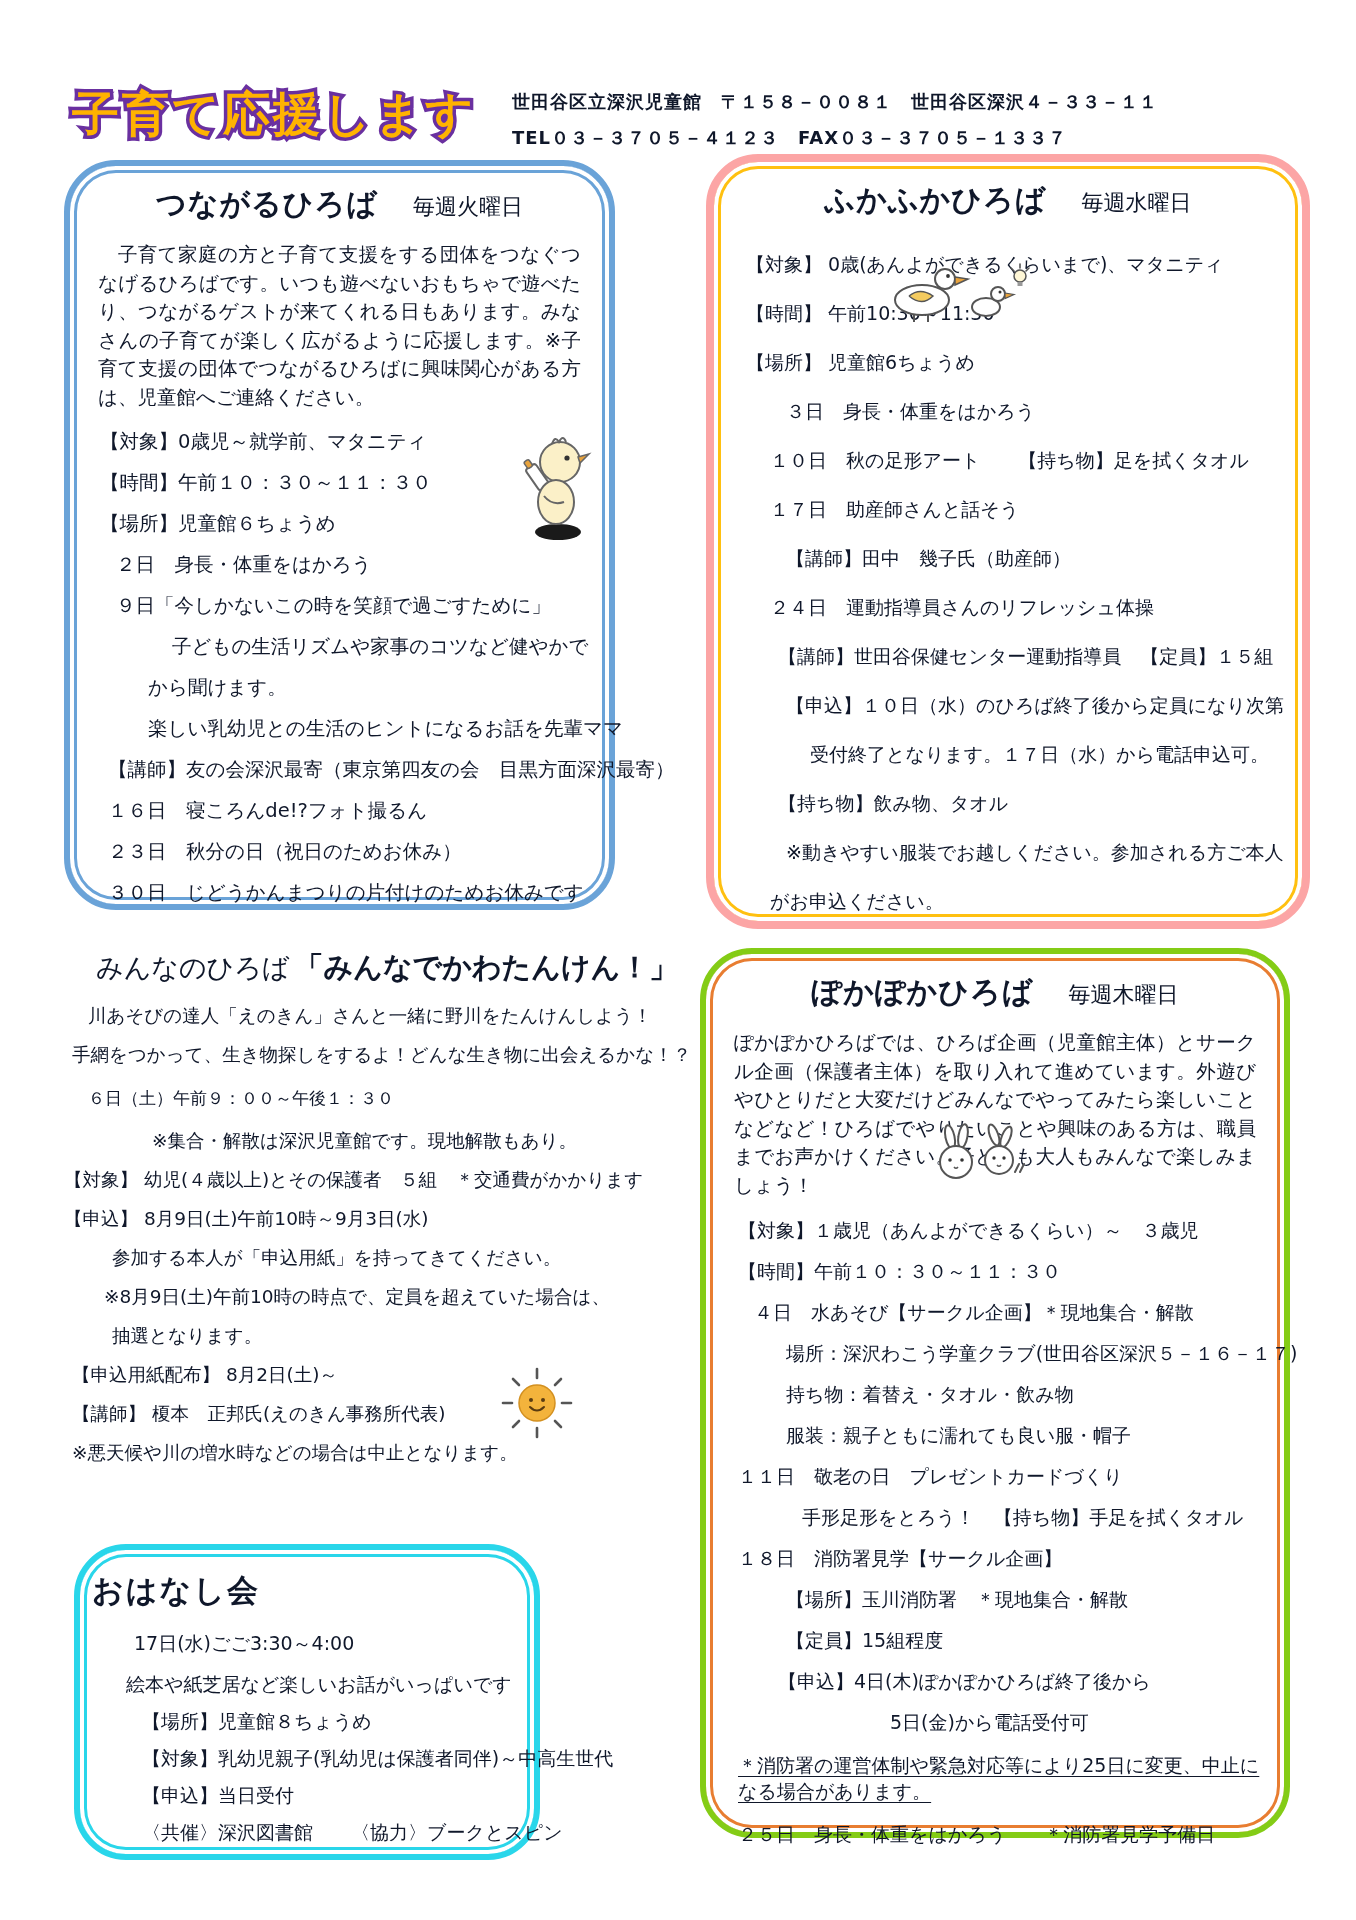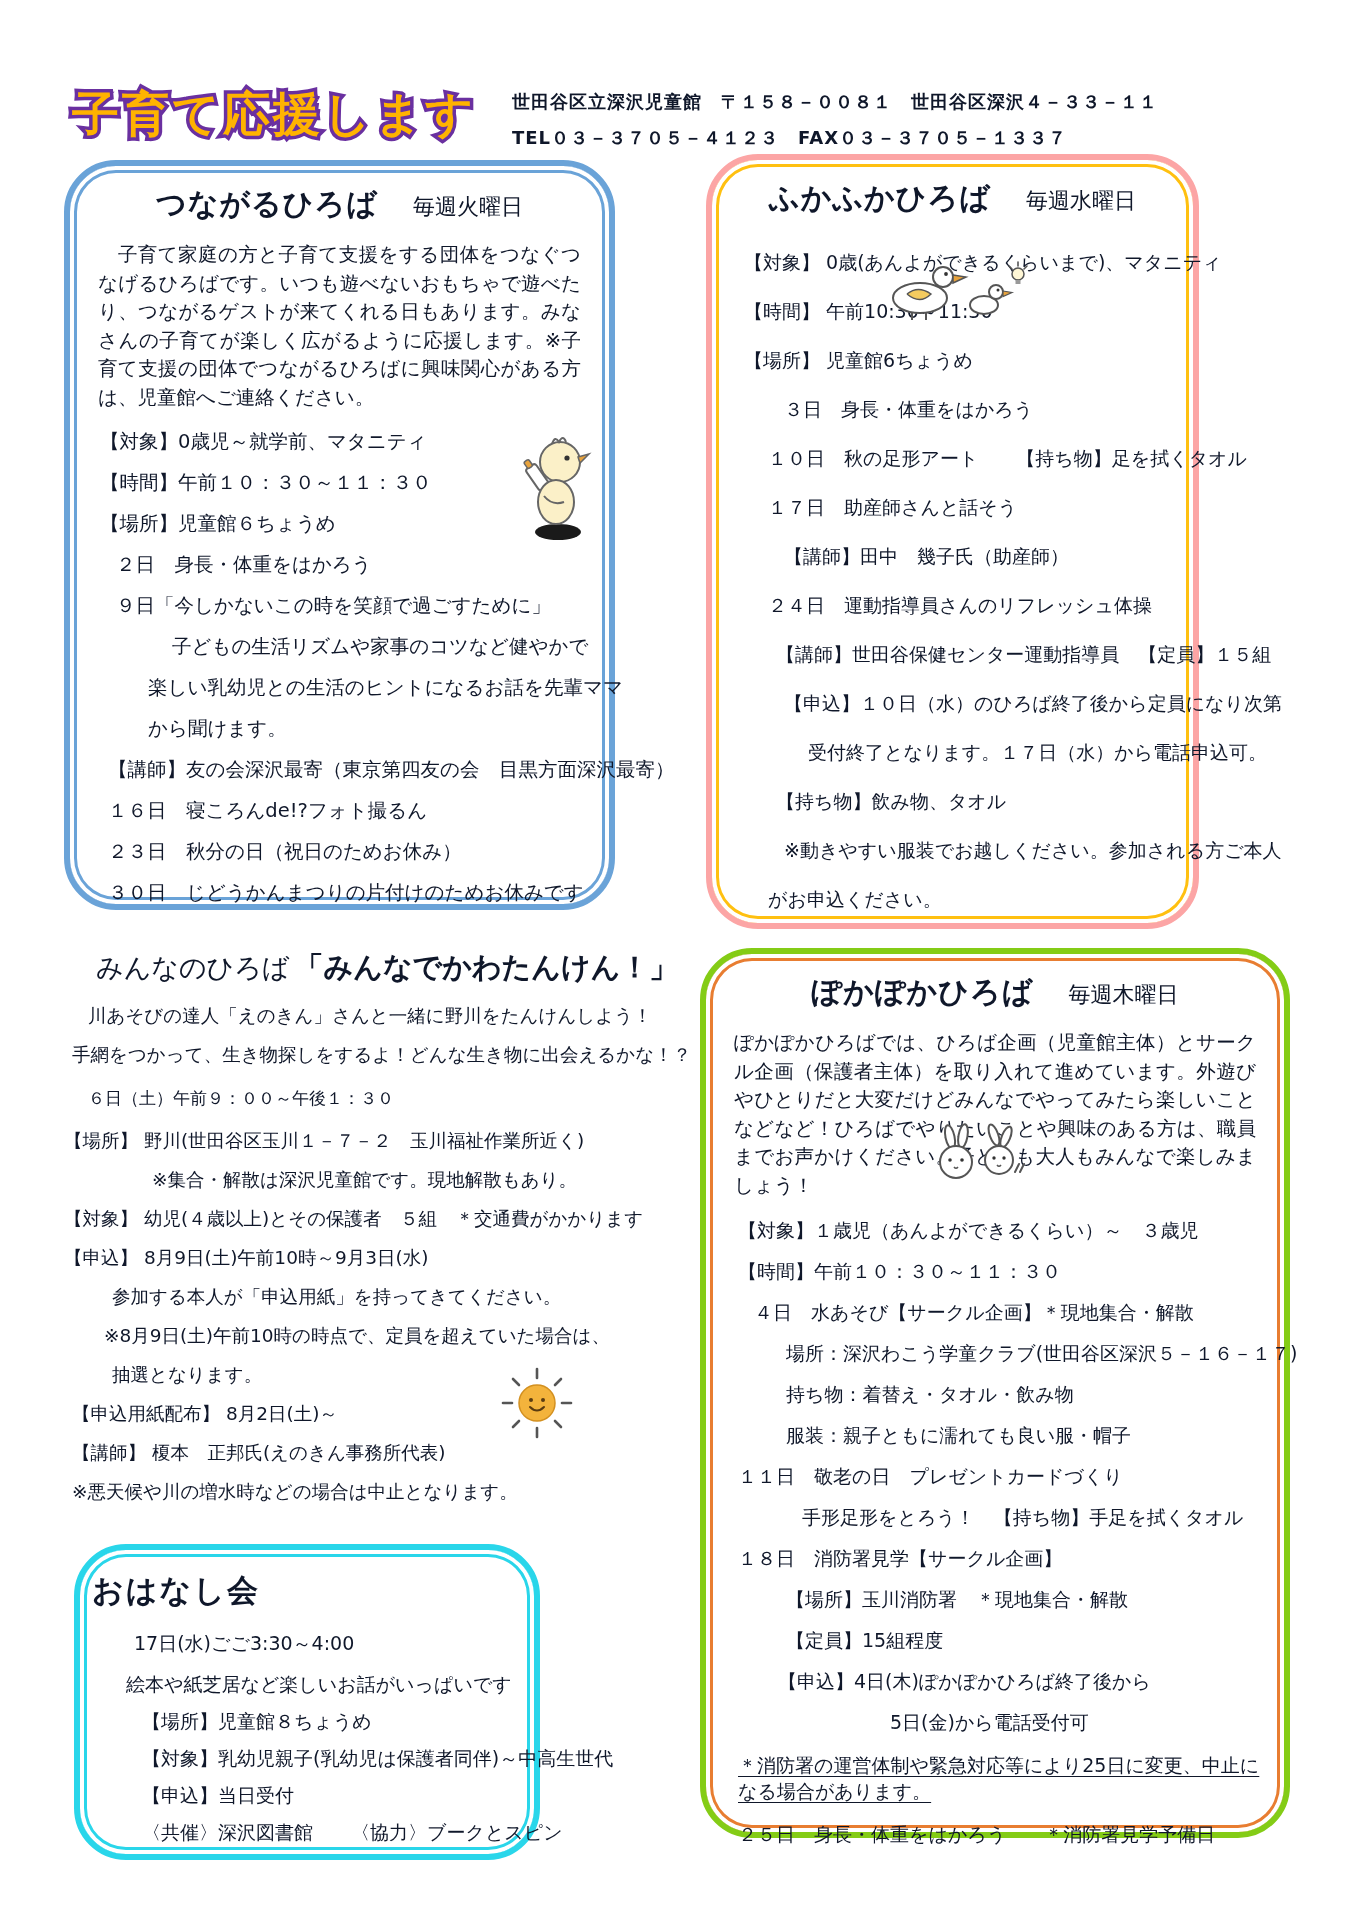--- a/index.html
+++ b/index.html
@@ -9,21 +9,21 @@
   }
   
   .wordart { position:absolute; left:68px; top:76px; }
   .hdr-line { position:absolute; left:512px; font-size:18px; font-weight:600; letter-spacing:1px; white-space:nowrap; }
   .hdr-line.l1 { top:90px; }
   .hdr-line.l2 { top:126px; }
   
   .box { position:absolute; background:#fff; border-radius:52px; box-sizing:border-box; }
   .box-blue   { left:64px;  top:160px;  width:551px; height:750px; border:6px solid #6AA3D8;
                 box-shadow: inset 0 0 0 4px #fff, inset 0 0 0 7px #6AA3D8; z-index:2; }
-  .box-yellow { left:706px; top:154px;  width:493px; height:775px; border:6px solid #fca5a5;
+  .box-yellow { left:706px; top:154px;  width:604px; height:775px; border:8px solid #fca5a5;
                 box-shadow: inset 0 0 0 4px #fff, inset 0 0 0 7px #FFC010; z-index:1; }
   .box-orange { left:700px; top:948px;  width:590px; height:890px; border:6px solid #84cc16;
                 box-shadow: inset 0 0 0 4px #fff, inset 0 0 0 7px #E87D31; z-index:1; }
   .box-cyan   { left:74px;  top:1544px; width:466px; height:316px; border:6px solid #29D6EA;
                 box-shadow: inset 0 0 0 4px #fff, inset 0 0 0 7px #29D6EA; z-index:1; }
   
   .box-head { text-align:center; margin-top:18px; white-space:nowrap; }
   .box-title { font-size:30px; font-weight:bold; letter-spacing:1px; }
   .box-sched { font-size:22px; margin-left:30px; }
   .intro { font-size:19.5px; line-height:28.5px; text-align:justify; margin-top:16px; padding:0 28px; }
@@ -75,22 +75,22 @@
       <span class="box-sched">毎週火曜日</span>
     </div>
     <div class="intro">　子育て家庭の方と子育て支援をする団体をつなぐつなげるひろばです。いつも遊べないおもちゃで遊べたり、つながるゲストが来てくれる日もあります。みなさんの子育てが楽しく広がるように応援します。※子育て支援の団体でつながるひろばに興味関心がある方は、児童館へご連絡ください。</div>
     <div class="blue-rows">
       <div class="row">【対象】0歳児～就学前、マタニティ</div>
       <div class="row">【時間】午前１０：３０～１１：３０</div>
       <div class="row">【場所】児童館６ちょうめ</div>
       <div class="row p16">２日　身長・体重をはかろう</div>
       <div class="row p16">９日「今しかないこの時を笑顔で過ごすために」</div>
       <div class="row p72">子どもの生活リズムや家事のコツなど健やかで</div>
+      <div class="row p48">から聞けます。</div>
       <div class="row p48">楽しい乳幼児との生活のヒントになるお話を先輩ママ</div>
-      <div class="row p48">から聞けます。</div>
       <div class="row p8">【講師】友の会深沢最寄（東京第四友の会　目黒方面深沢最寄）</div>
       <div class="row p8">１６日　寝ころんde!?フォト撮るん</div>
       <div class="row p8">２３日　秋分の日（祝日のためお休み）</div>
       <div class="row p8">３０日　じどうかんまつりの片付けのためお休みです</div>
     </div>
     <svg class="icon chick" width="72" height="122" viewBox="0 0 72 122">
       <ellipse cx="38" cy="108" rx="23" ry="8" fill="#1a1a1a"></ellipse>
       <g transform="rotate(-35 18 54)">
         <rect x="12" y="40" width="12" height="26" rx="3" fill="#fff" stroke="#666" stroke-width="2"></rect>
         <rect x="15" y="33" width="6" height="8" rx="2" fill="#E8A33D" stroke="#666" stroke-width="1.5"></rect>
@@ -147,21 +147,20 @@
   </div>
 
   <div class="minna">
     <div class="minna-head">
       <span class="plain">みんなのひろば</span>
       <span class="bold">「みんなでかわたんけん！」</span>
     </div>
     <div class="row p24">川あそびの達人「えのきん」さんと一緒に野川をたんけんしよう！</div>
     <div class="row p8">手網をつかって、生き物探しをするよ！どんな生き物に出会えるかな！？</div>
     <div class="row p24 big">６日（土）午前９：００～午後１：３０</div>
-    <div class="row">【場所】 野川(世田谷区玉川１－７－２　玉川福祉作業所近く)</div>
     <div class="row p88">※集合・解散は深沢児童館です。現地解散もあり。</div>
     <div class="row">【対象】 幼児(４歳以上)とその保護者　５組　＊交通費がかかります</div>
     <div class="row">【申込】 8月9日(土)午前10時～9月3日(水)</div>
     <div class="row p48">参加する本人が「申込用紙」を持ってきてください。</div>
     <div class="row p40">※8月9日(土)午前10時の時点で、定員を超えていた場合は、</div>
     <div class="row p48">抽選となります。</div>
     <div class="row p8">【申込用紙配布】 8月2日(土)～</div>
     <div class="row p8">【講師】 榎本　正邦氏(えのきん事務所代表)</div>
     <div class="row p8">※悪天候や川の増水時などの場合は中止となります。</div>
     <svg class="icon sunicon" width="82" height="82" viewBox="0 0 82 82">

